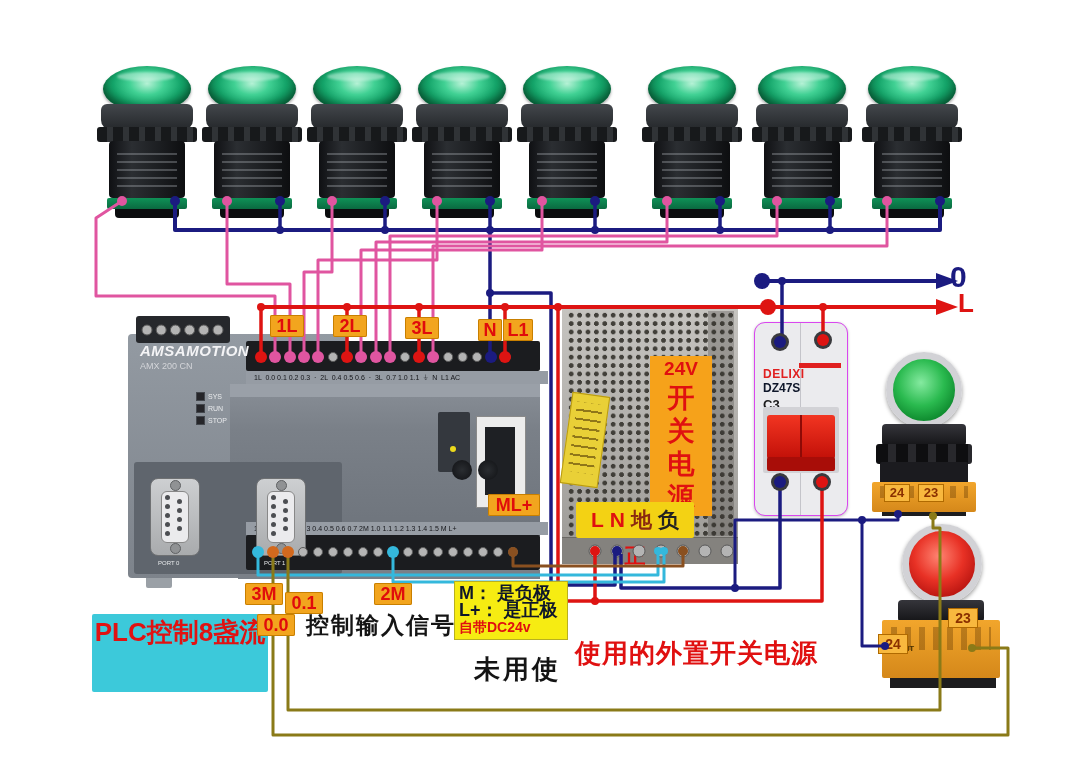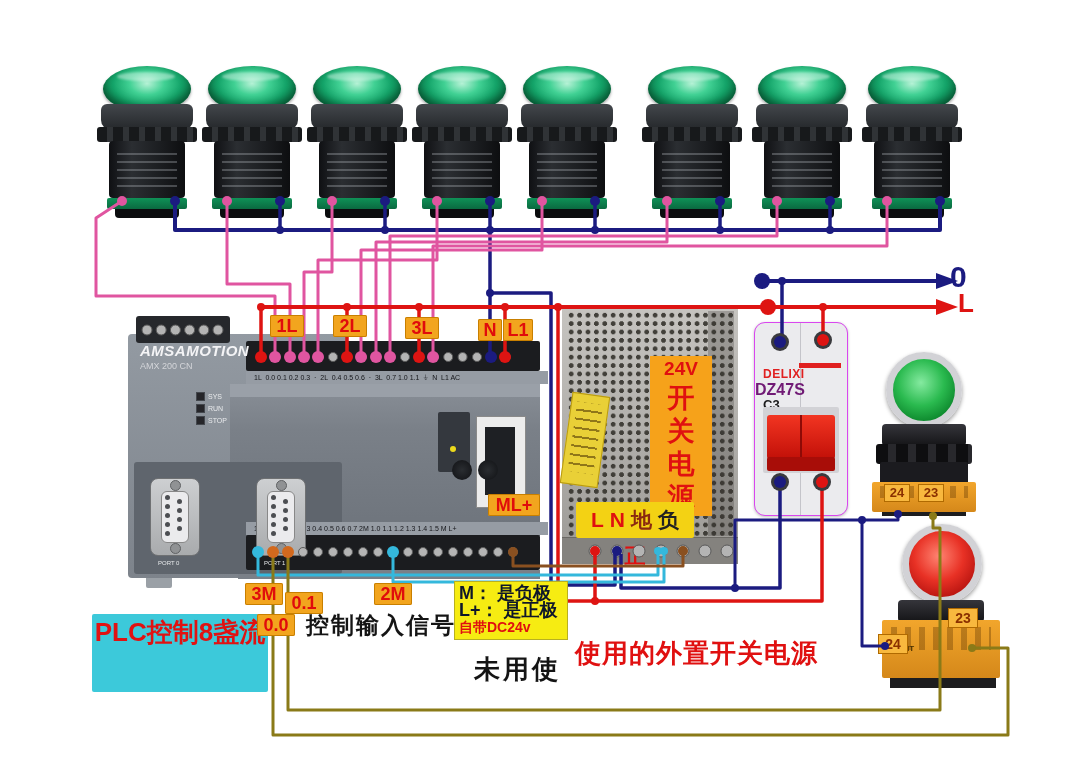--- a/index.html
+++ b/index.html
@@ -76,21 +76,21 @@
   .psu-lnlbl{left:576px;top:502px;width:118px;height:36px;background:#f3d214;z-index:15;text-align:center;
         font-weight:bold;font-size:21px;line-height:36px;border-radius:2px}
   .psu-lnlbl span{margin:0 3px}
 
   
   .brk{left:754px;top:322px;width:92px;height:192px;background:#ebebee;border:1px solid #d946ef;border-radius:11px;
         z-index:10;box-shadow:0 1px 3px rgba(0,0,0,.25)}
   .brk .seam{position:absolute;left:45px;top:0;width:1px;height:100%;background:#c4c4ca}
   .brk .redbar{position:absolute;left:44px;top:40px;width:42px;height:5px;background:#e02020}
   .brk .brand{position:absolute;left:8px;top:44px;font-size:12px;font-weight:bold;color:#e02020;letter-spacing:.5px}
-  .brk .model{position:absolute;left:0;top:58px;font-size:16px;font-weight:bold;color:#701a75}
+  .brk .model{position:absolute;left:8px;top:58px;font-size:12px;font-weight:bold;color:#0f172a}
   .brk .rating{position:absolute;left:8px;top:74px;font-size:13px;font-weight:bold;color:#1b1b1b}
   .brk .hframe{position:absolute;left:8px;top:84px;width:76px;height:66px;background:#d2d2d6;border-radius:2px}
   .brk .rocker{position:absolute;left:12px;top:92px;width:68px;height:44px;border-radius:3px;
         background:linear-gradient(#f23522,#c21008)}
   .brk .rocker:before{content:"";position:absolute;left:33px;top:0;width:2px;height:100%;background:#8e0a06}
   .brk .lip{position:absolute;left:12px;top:134px;width:68px;height:14px;background:#a80d08;border-radius:2px}
 
   
   .pbtn{position:absolute;z-index:10}
   .cap{position:absolute;border-radius:50%;border:7px solid #d2d2d6;box-shadow:0 2px 4px rgba(0,0,0,.4)}

